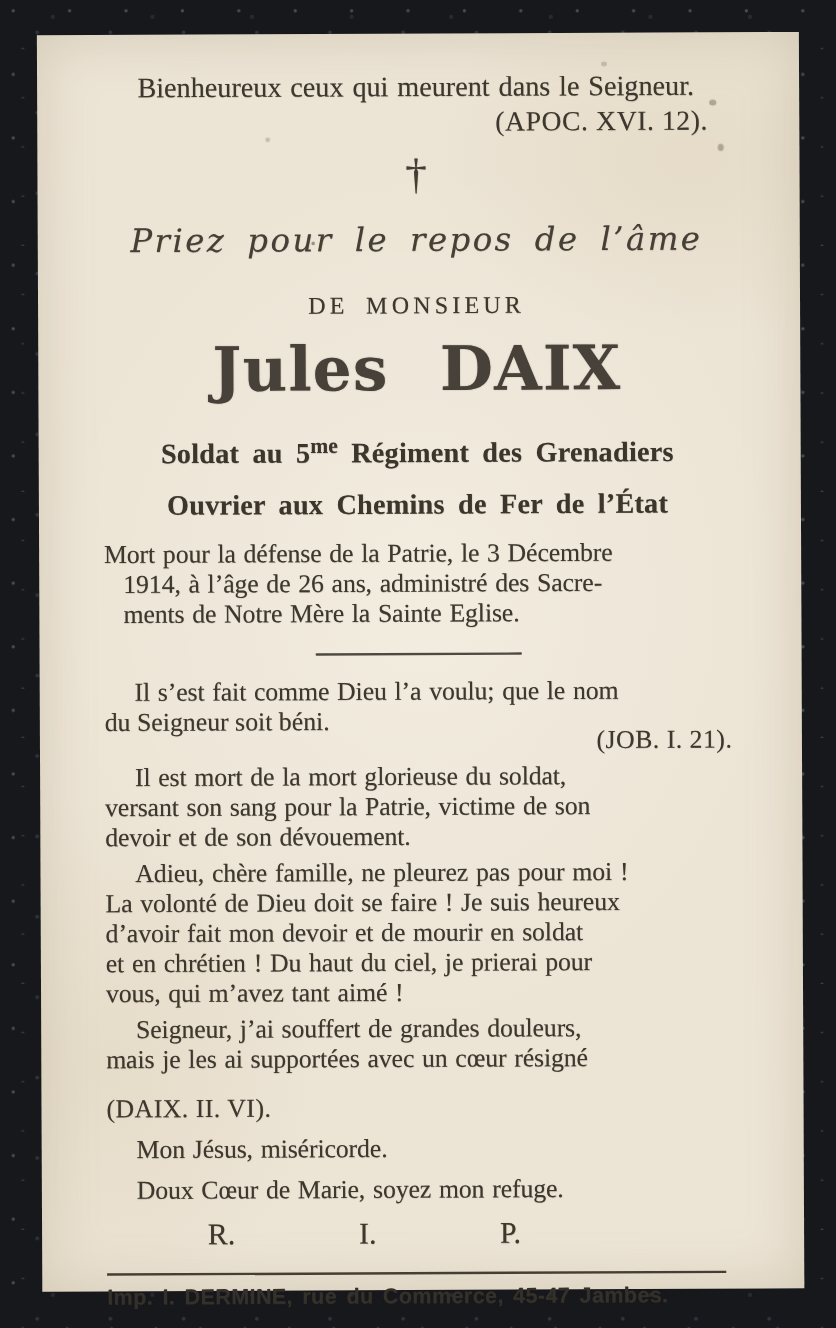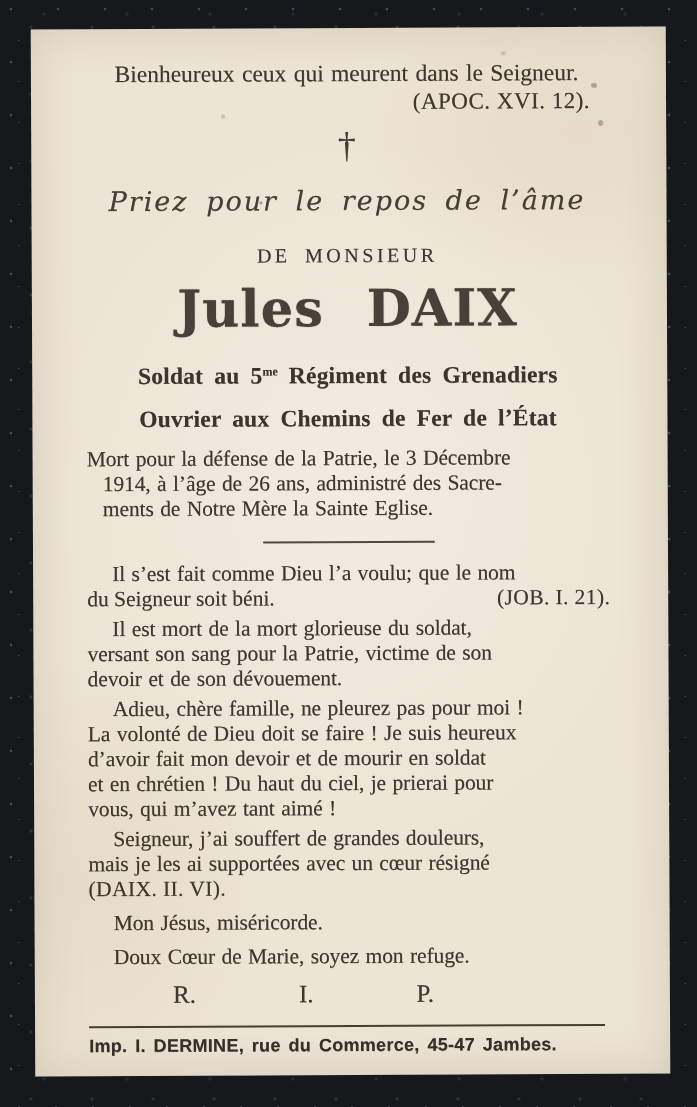--- a/index.html
+++ b/index.html
@@ -53,37 +53,37 @@
     margin-top: 6px; text-align: center; white-space: nowrap;
     font-family: "DejaVu Serif", serif; font-weight: bold;
     font-size: 51px; line-height: 70px; letter-spacing: 1px; word-spacing: 24px;
     color: #47413a; text-shadow: 0 0 1px rgba(66,59,49,0.6);
   }
   .rank, .occupation {
     margin-top: 13px; text-align: center; white-space: nowrap;
     font-weight: bold; font-size: 23.5px; line-height: 30px;
     word-spacing: 5px; letter-spacing: 0.2px; color: #3b352b;
   }
-  .rank .sup { font-size: 12px; vertical-align: 8px; letter-spacing: 0; }
+  .rank .sup { font-size: 18px; vertical-align: 8px; letter-spacing: 0; }
   .notice { margin-top: 13px; }
   .ln {
     white-space: nowrap; font-size: 21.5px; line-height: 25px;
     letter-spacing: -0.1px; word-spacing: 1.2px;
   }
   .ind  { padding-left: 25px; }
   .ind2 { padding-left: 16px; }
   .rule-mid {
     width: 172px; height: 2px; background: #4f4a40;
     margin: 20px auto 0 auto; border-radius: 1px;
   }
   .prayer { margin-top: 5px; }
   .prayer.first { margin-top: 18px; }
   .cite-line { display: flex; justify-content: space-between; }
   .cite-line span { white-space: nowrap; font-size: 21.5px; line-height: 25px; text-align: right; }
-  .cite { letter-spacing: 0.4px; }
+  .cite { letter-spacing: 0.4px; margin-top: 16px; }
   .single { margin-top: 9px; }
   .rip {
     margin-top: 11px; display: flex; justify-content: space-between;
     padding: 0 178px 0 84px; font-size: 25px; line-height: 28px;
   }
   .rule-bottom { margin-top: 17px; width: 516px; height: 2px; background: #443e33; }
   .imprint {
     margin-top: 8px; white-space: nowrap;
     font-family: "Liberation Sans", sans-serif; font-weight: bold;
     font-size: 18px; letter-spacing: 0.3px; word-spacing: 2.5px; color: #35302a;

